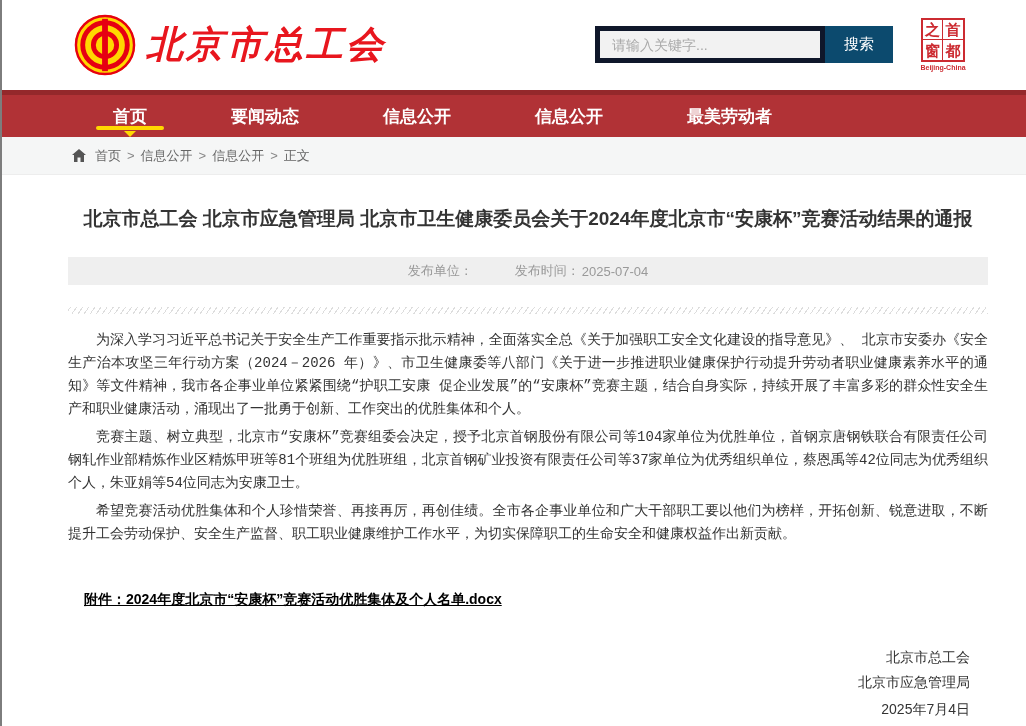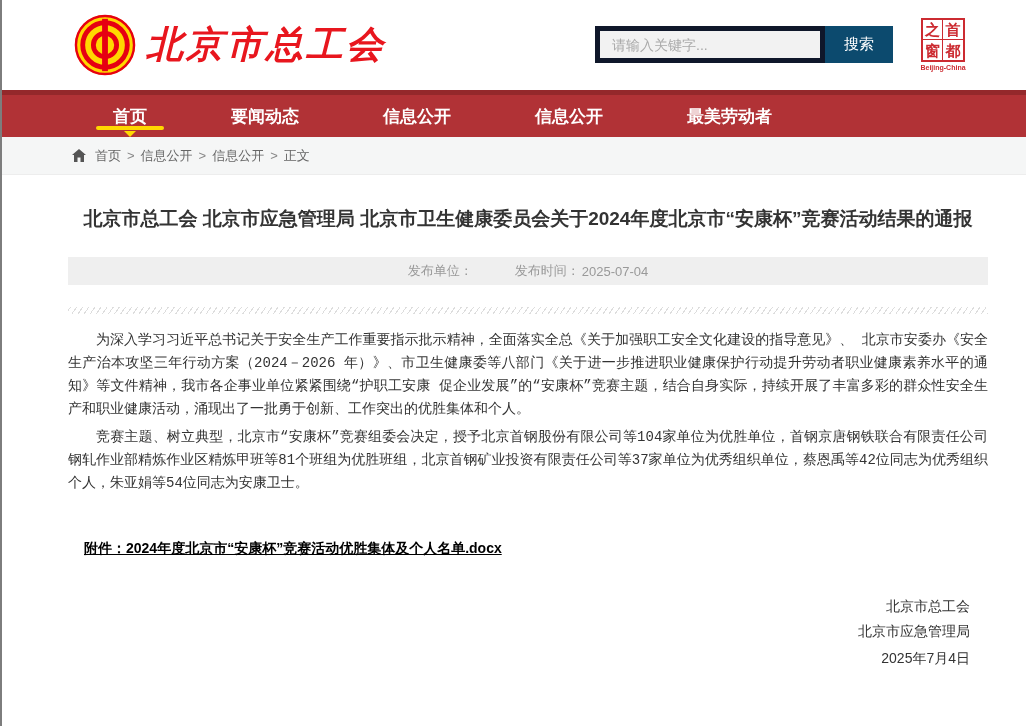--- a/index.html
+++ b/index.html
@@ -187,20 +187,21 @@
     <span class="meta-publisher">发布单位：</span>
     <span class="meta-time-label">发布时间：</span>
     <span class="meta-time-value">2025-07-04</span>
   </div>
 
   <div class="hatch"></div>
 
   <div class="article-body">
     <p>为深入学习习近平总书记关于安全生产工作重要指示批示精神，全面落实全总《关于加强职工安全文化建设的指导意见》、 北京市安委办《安全生产治本攻坚三年行动方案（2024－2026 年）》、市卫生健康委等八部门《关于进一步推进职业健康保护行动提升劳动者职业健康素养水平的通知》等文件精神，我市各企事业单位紧紧围绕“护职工安康 促企业发展”的“安康杯”竞赛主题，结合自身实际，持续开展了丰富多彩的群众性安全生产和职业健康活动，涌现出了一批勇于创新、工作突出的优胜集体和个人。</p>
     <p>竞赛主题、树立典型，北京市“安康杯”竞赛组委会决定，授予北京首钢股份有限公司等104家单位为优胜单位，首钢京唐钢铁联合有限责任公司钢轧作业部精炼作业区精炼甲班等81个班组为优胜班组，北京首钢矿业投资有限责任公司等37家单位为优秀组织单位，蔡恩禹等42位同志为优秀组织个人，朱亚娟等54位同志为安康卫士。</p>
+    <p>希望竞赛活动优胜集体和个人珍惜荣誉、再接再厉，再创佳绩。全市各企事业单位和广大干部职工要以他们为榜样，开拓创新、锐意进取，不断提升工会劳动保护、安全生产监督、职工职业健康维护工作水平，为切实保障职工的生命安全和健康权益作出新贡献。</p>
   </div>
 
   <a class="attachment">附件：2024年度北京市“安康杯”竞赛活动优胜集体及个人名单.docx</a>
 
   <div class="signature">
     <div>北京市总工会</div>
     <div>北京市应急管理局</div>
     <div class="sig-date">2025年7月4日</div>
   </div>
 </div>

